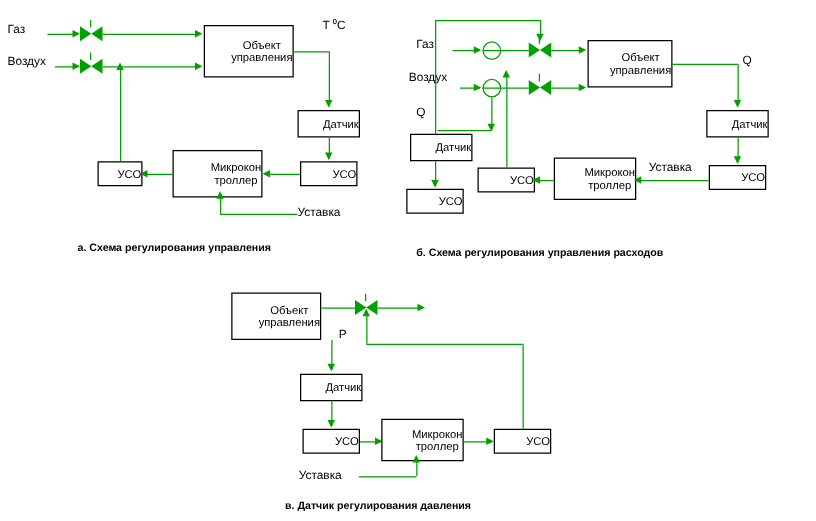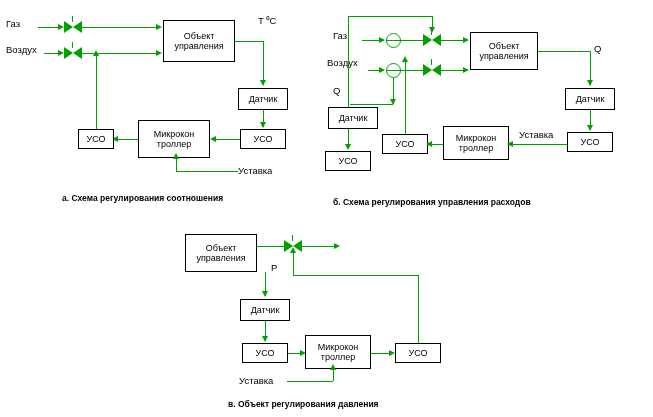--- a/index.html
+++ b/index.html
@@ -1,18 +1,18 @@
 <!DOCTYPE html>
 <html><head>
 <meta charset="utf-8">
 <style>
   html,body{margin:0;padding:0;background:#ffffff;}
   body{width:653px;height:417px;position:relative;font-family:"Liberation Sans",sans-serif;overflow:hidden;}
   .stage{position:relative;width:653px;height:417px;}
-  .box{position:absolute;border:1px solid #000;background:#fff;display:flex;align-items:center;justify-content:center;text-align:center;font-size:9px;line-height:10px;color:#000;box-sizing:border-box;}
+  .box{position:absolute;border:1px solid #000;background:#fff;display:flex;align-items:center;justify-content:flex-end;text-align:center;font-size:9px;line-height:10px;color:#000;box-sizing:border-box;}
   .lbl{position:absolute;font-size:9.5px;color:#000;white-space:nowrap;line-height:11px;}
   .cap{position:absolute;font-size:8.5px;font-weight:bold;color:#000;white-space:nowrap;}
   .ln{position:absolute;background:#00a000;}
   .lnh{height:1px;}
   .lnv{width:1px;}
   .arr{position:absolute;width:0;height:0;}
   .arr.r{border-top:3.5px solid transparent;border-bottom:3.5px solid transparent;border-left:6px solid #00a000;}
   .arr.l{border-top:3.5px solid transparent;border-bottom:3.5px solid transparent;border-right:6px solid #00a000;}
   .arr.d{border-left:3.5px solid transparent;border-right:3.5px solid transparent;border-top:6px solid #00a000;}
   .arr.u{border-left:3.5px solid transparent;border-right:3.5px solid transparent;border-bottom:6px solid #00a000;}
@@ -90,21 +90,21 @@
     </div>
 
     <div class="ln lnv" style="left:96px;top:55px;height:74px;"></div>
     <div class="arr u" style="left:92.5px;top:50px;"></div>
 
     <div class="lbl" style="left:238px;top:165px;">Уставка</div>
     <div class="ln lnh" style="left:176px;top:171px;width:62px;"></div>
     <div class="ln lnv" style="left:176px;top:158px;height:13px;"></div>
     <div class="arr u" style="left:172.5px;top:153px;"></div>
 
-    <div class="cap" style="left:62px;top:193px;">а. Схема регулирования соотношения</div>
+    <div class="cap" style="left:62px;top:193px;">а. Схема регулирования управления</div>
   </div>
 
   <div>
     <div class="lbl" style="left:333px;top:30px;">Газ</div>
     <div class="lbl" style="left:327px;top:57px;">Воздух</div>
 
     <div class="ln lnh" style="left:362px;top:40px;width:22px;"></div>
     <div class="arr r" style="left:379px;top:36.5px;"></div>
     <div class="circ" style="left:386px;top:33px;"></div>
     <div class="ln lnh" style="left:401px;top:40px;width:22px;"></div>
@@ -238,16 +238,16 @@
     <div class="ln lnv" style="left:418px;top:275px;height:68px;"></div>
     <div class="ln lnh" style="left:293px;top:275px;width:125px;"></div>
     <div class="ln lnv" style="left:293px;top:252px;height:23px;"></div>
     <div class="arr u" style="left:289.5px;top:247px;"></div>
 
     <div class="lbl" style="left:239px;top:375px;">Уставка</div>
     <div class="ln lnh" style="left:287px;top:381px;width:46px;"></div>
     <div class="ln lnv" style="left:333px;top:369px;height:12px;"></div>
     <div class="arr u" style="left:329.5px;top:364px;"></div>
 
-    <div class="cap" style="left:228px;top:399px;">в. Объект регулирования давления</div>
+    <div class="cap" style="left:228px;top:399px;">в. Датчик регулирования давления</div>
   </div>
 
 </div>
 
 </body></html>

